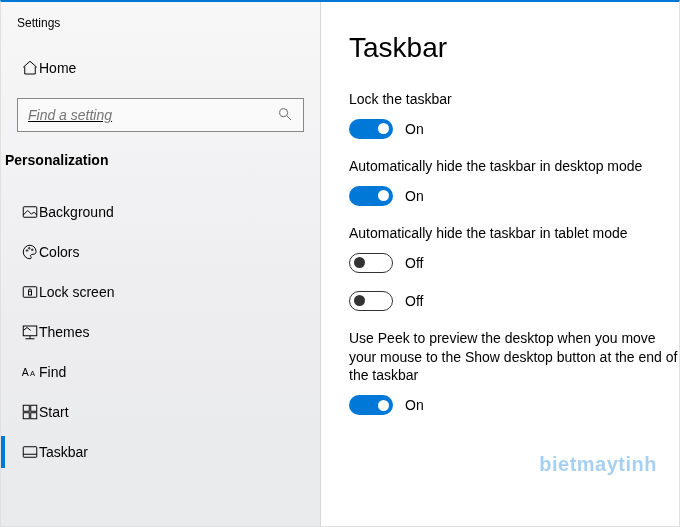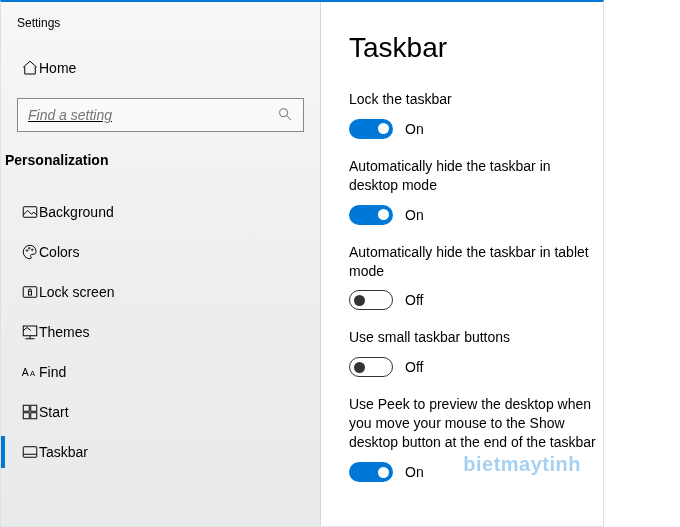--- a/index.html
+++ b/index.html
@@ -8,21 +8,21 @@
     font-size: 14px;
     color: #000;
     background: #fff;
     width: 680px;
     height: 527px;
     overflow: hidden;
     position: relative;
   }
   .window {
     display: flex;
-    width: 604px;
+    width: 680px;
     height: 527px;
     border: 1px solid #e0e0e0;
     border-top: 2px solid #0078d7;
   }
   .sidebar {
     width: 320px;
     background: linear-gradient(180deg,#f7f7f8 0%,#ededef 60%,#e9eaeb 100%);
     border-right: 1px solid #d8d8d8;
     padding: 0 0 0 0;
     display: flex;
@@ -262,21 +262,20 @@
       <div class="label">Automatically hide the taskbar in tablet mode</div>
       <div class="toggle-row">
         <div class="toggle off">
             <div class="knob"></div>
           </div>
         <span class="state">Off</span>
       </div>
     </div>
 
     <div class="setting">
-      <div class="label">Use small taskbar buttons</div>
       <div class="toggle-row">
         <div class="toggle off">
             <div class="knob"></div>
           </div>
         <span class="state">Off</span>
       </div>
     </div>
 
     <div class="setting">
       <div class="label">Use Peek to preview the desktop when you move your mouse to the Show desktop button at the end of the taskbar</div>

